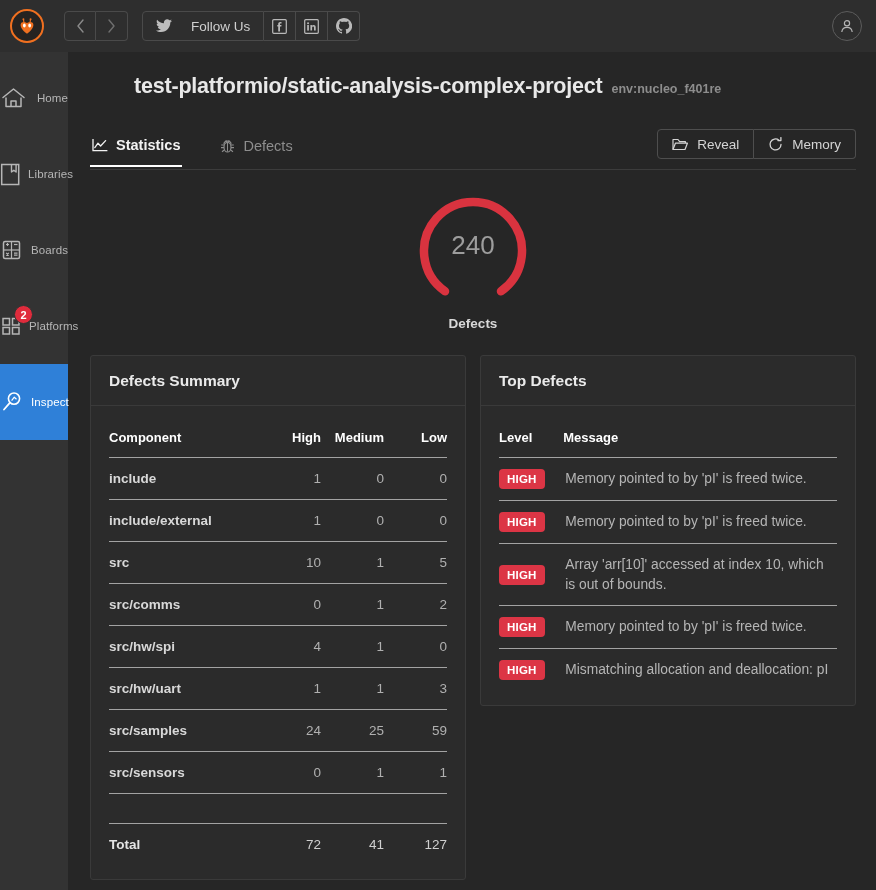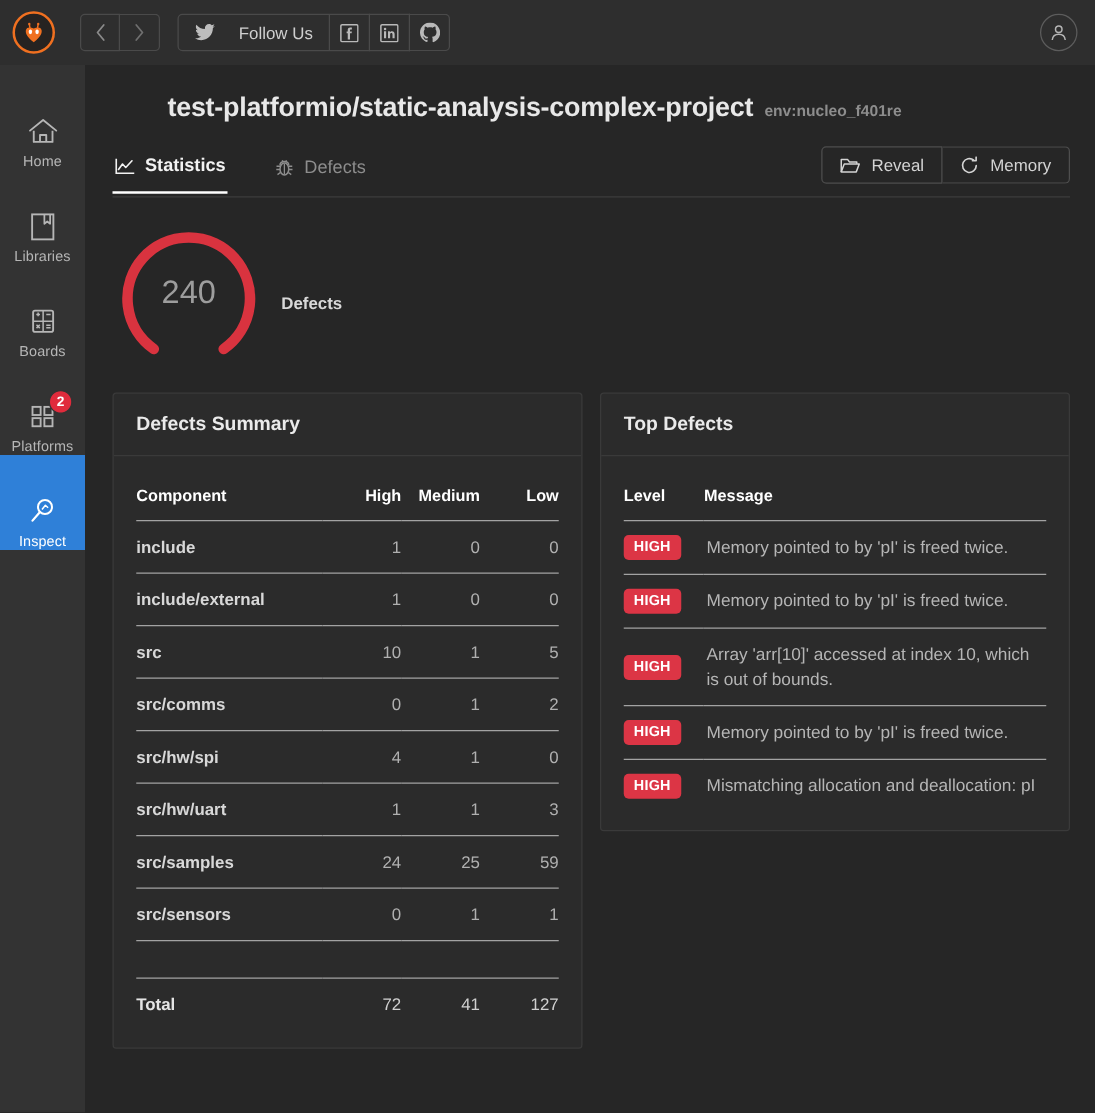--- a/index.html
+++ b/index.html
@@ -70,22 +70,22 @@
 
   
   .sidebar {
     width: 68px; min-width: 68px;
     background: #333333;
     display: flex; flex-direction: column;
     padding-top: 8px;
   }
   .side-item {
     height: 76px;
-    display: flex; flex-direction: column;
-    align-items: center; justify-content: flex-end;
+    display: flex; flex-direction: row;
+    align-items: center; justify-content: space-between;
     gap: 7px;
     color: #b6b6b6;
     position: relative;
   }
   .side-item.active { background: #2f80d8; color: #ffffff; }
   .side-label { font-size: 11.5px; letter-spacing: .1px; }
   .side-icon { position: relative; width: 26px; height: 24px;
     display:flex; align-items:center; justify-content:center; }
   .side-icon svg { display: block; }
   .side-badge {
@@ -110,21 +110,21 @@
   }
   .page-title {
     font-size: 21.5px; font-weight: bold; color: #e8e8e8;
     letter-spacing: -.2px;
     margin-left: 44px;
   }
   .page-env { font-size: 12.5px; font-weight: bold; color: #8d8d8d; }
 
   .tabrow {
     display: flex; align-items: center;
-    margin-top: 18px;
+    margin-top: 30px;
     border-bottom: 1px solid #3c3c3c;
     position: relative;
   }
   .tab {
     display: flex; align-items: center; gap: 8px;
     padding: 5px 2px 12px 2px;
     margin-right: 36px;
     font-size: 14.5px; color: #8d8d8d;
   }
   .tab.active { color: #f2f2f2; font-weight: bold; border-bottom: 2.5px solid #ffffff; margin-bottom: -1px; }
@@ -137,23 +137,22 @@
     border: 1px solid #4e4e4e;
     color: #d4d4d4; font-size: 13.5px;
     background: transparent;
   }
   .act-btn:first-child { border-radius: 4px 0 0 4px; }
   .act-btn:last-child { border-radius: 0 4px 4px 0; border-left: none; }
   .act-btn svg { display: block; }
 
   
   .gauge-area {
-    display: flex; flex-direction: row; align-items: center;
+    display: flex; flex-direction: column; align-items: center;
     margin-top: 22px;
-    gap: 13px;
   }
   .gauge-wrap { position: relative; width: 122px; height: 110px; }
   .gauge-wrap svg { display: block; }
   .gauge-value {
     position: absolute; inset: 0;
     display: flex; align-items: center; justify-content: center;
     font-size: 26px; color: #9d9d9d;
     padding-bottom: 4px;
   }
   .gauge-label {

